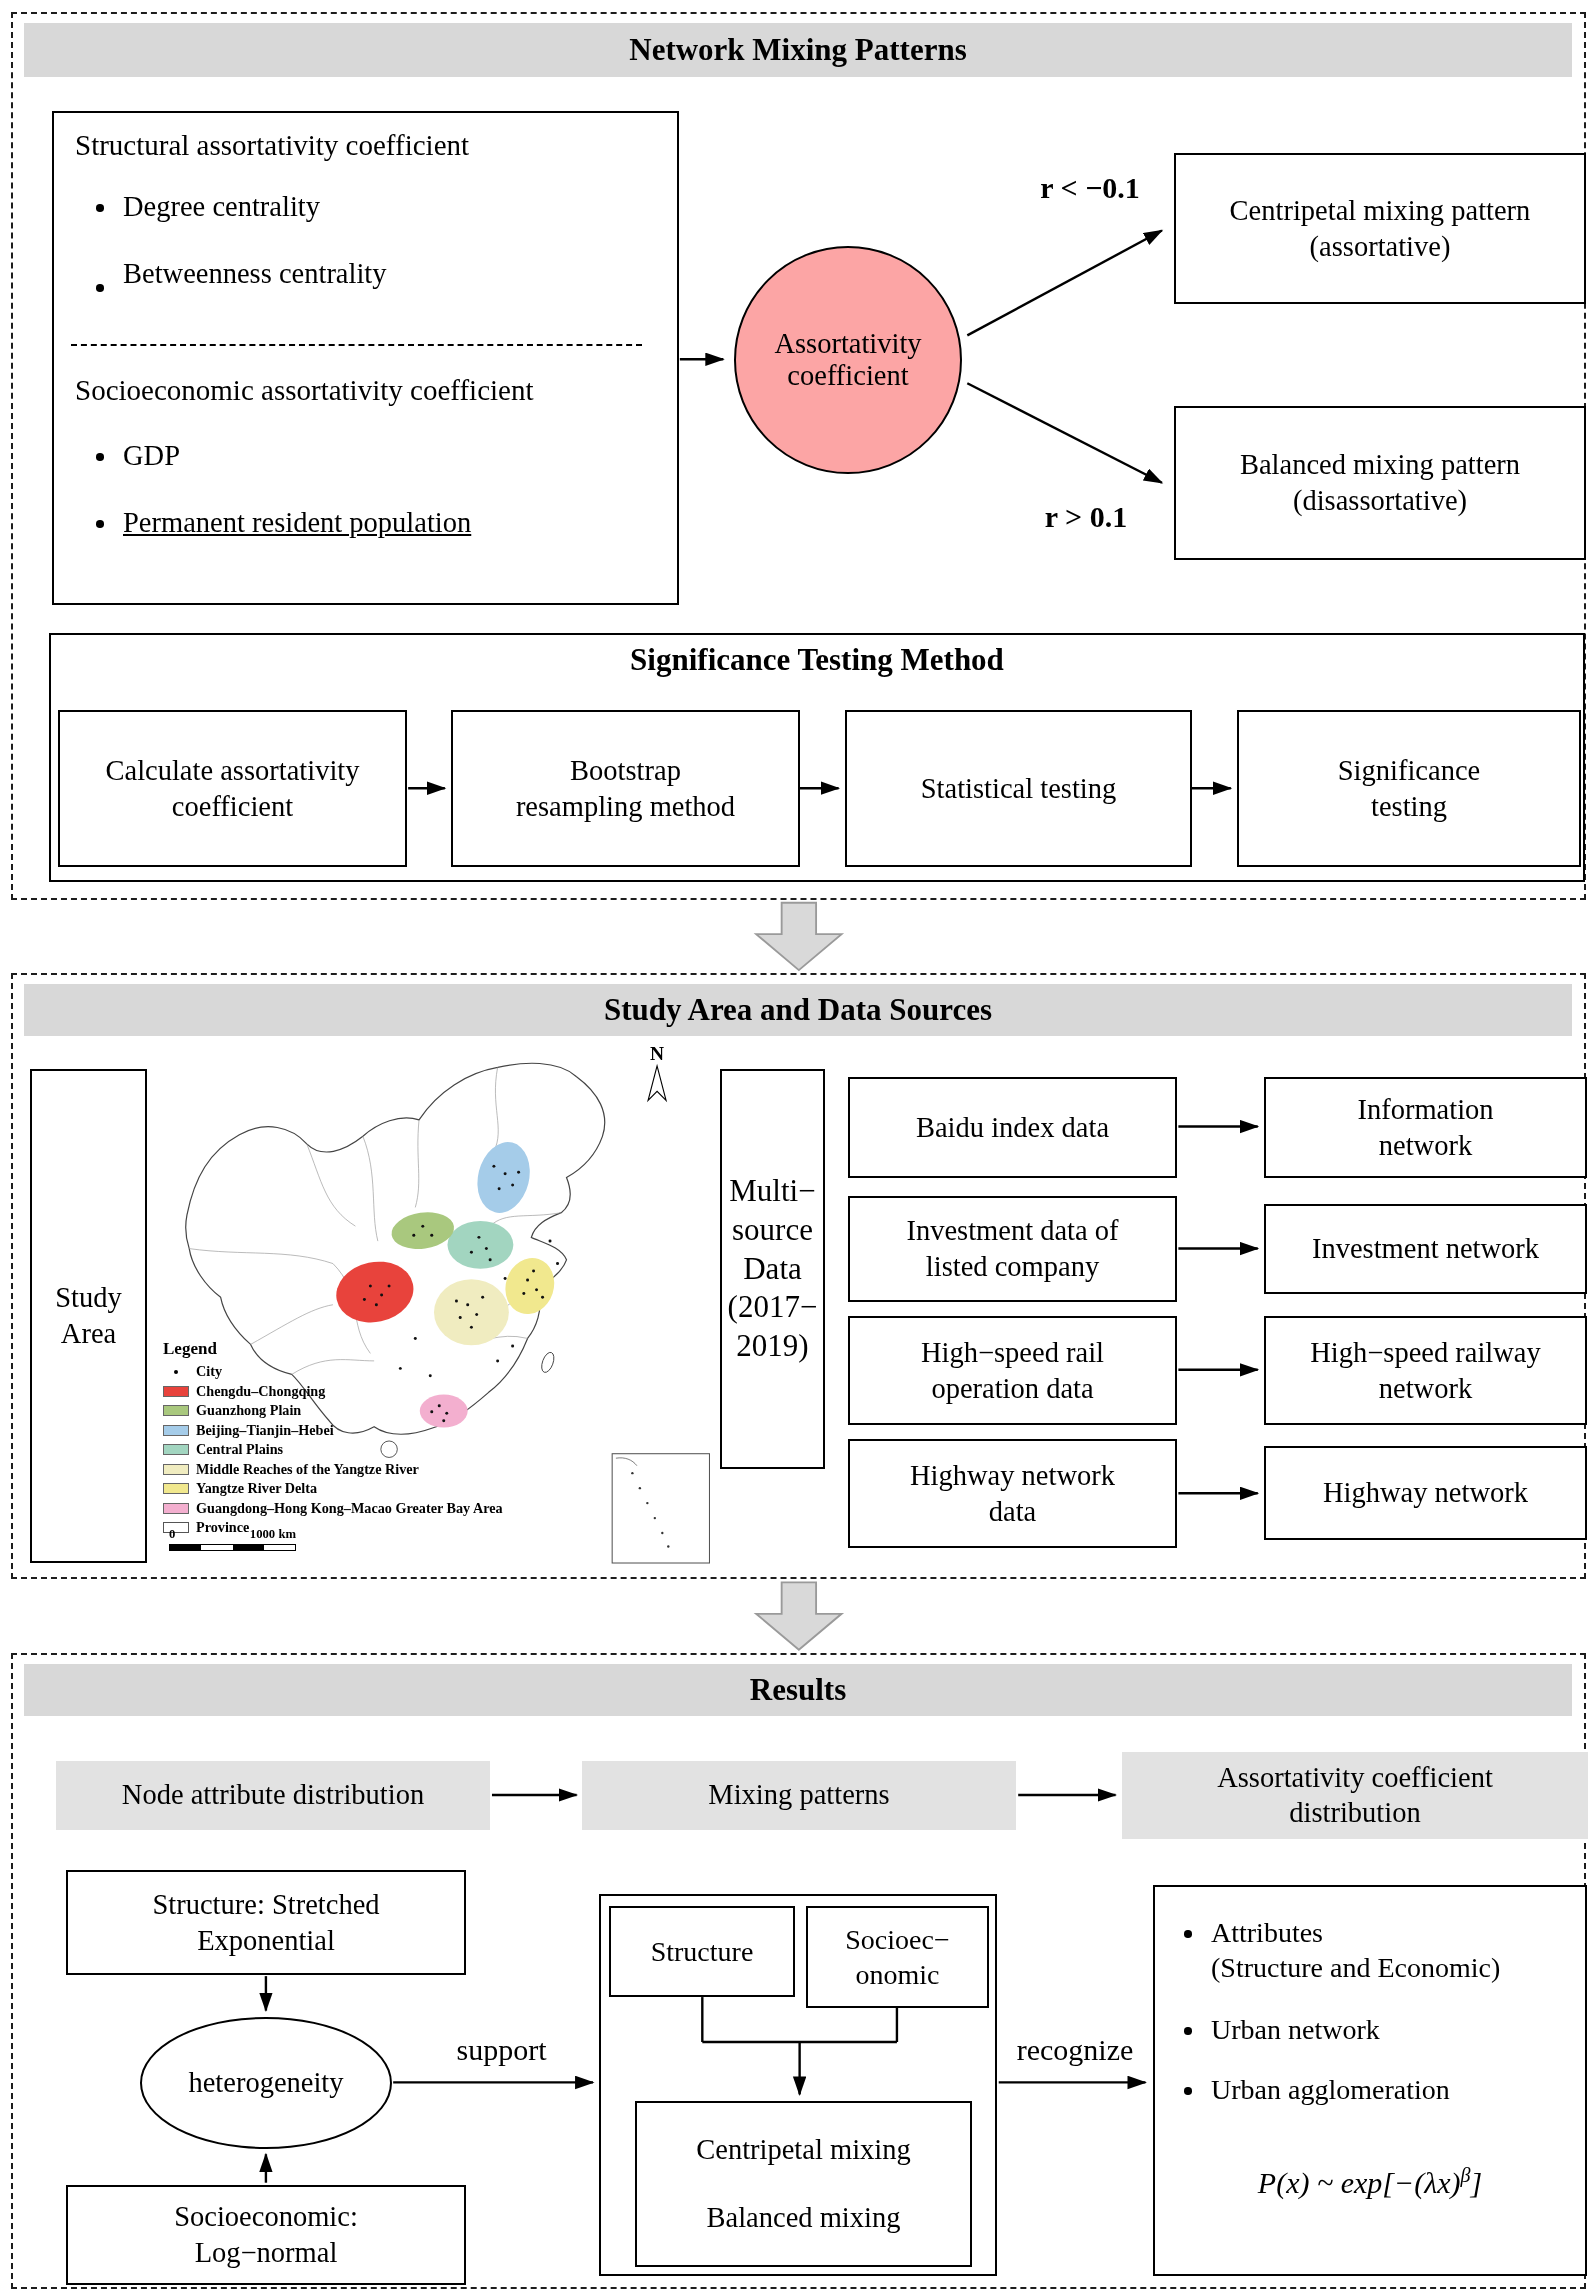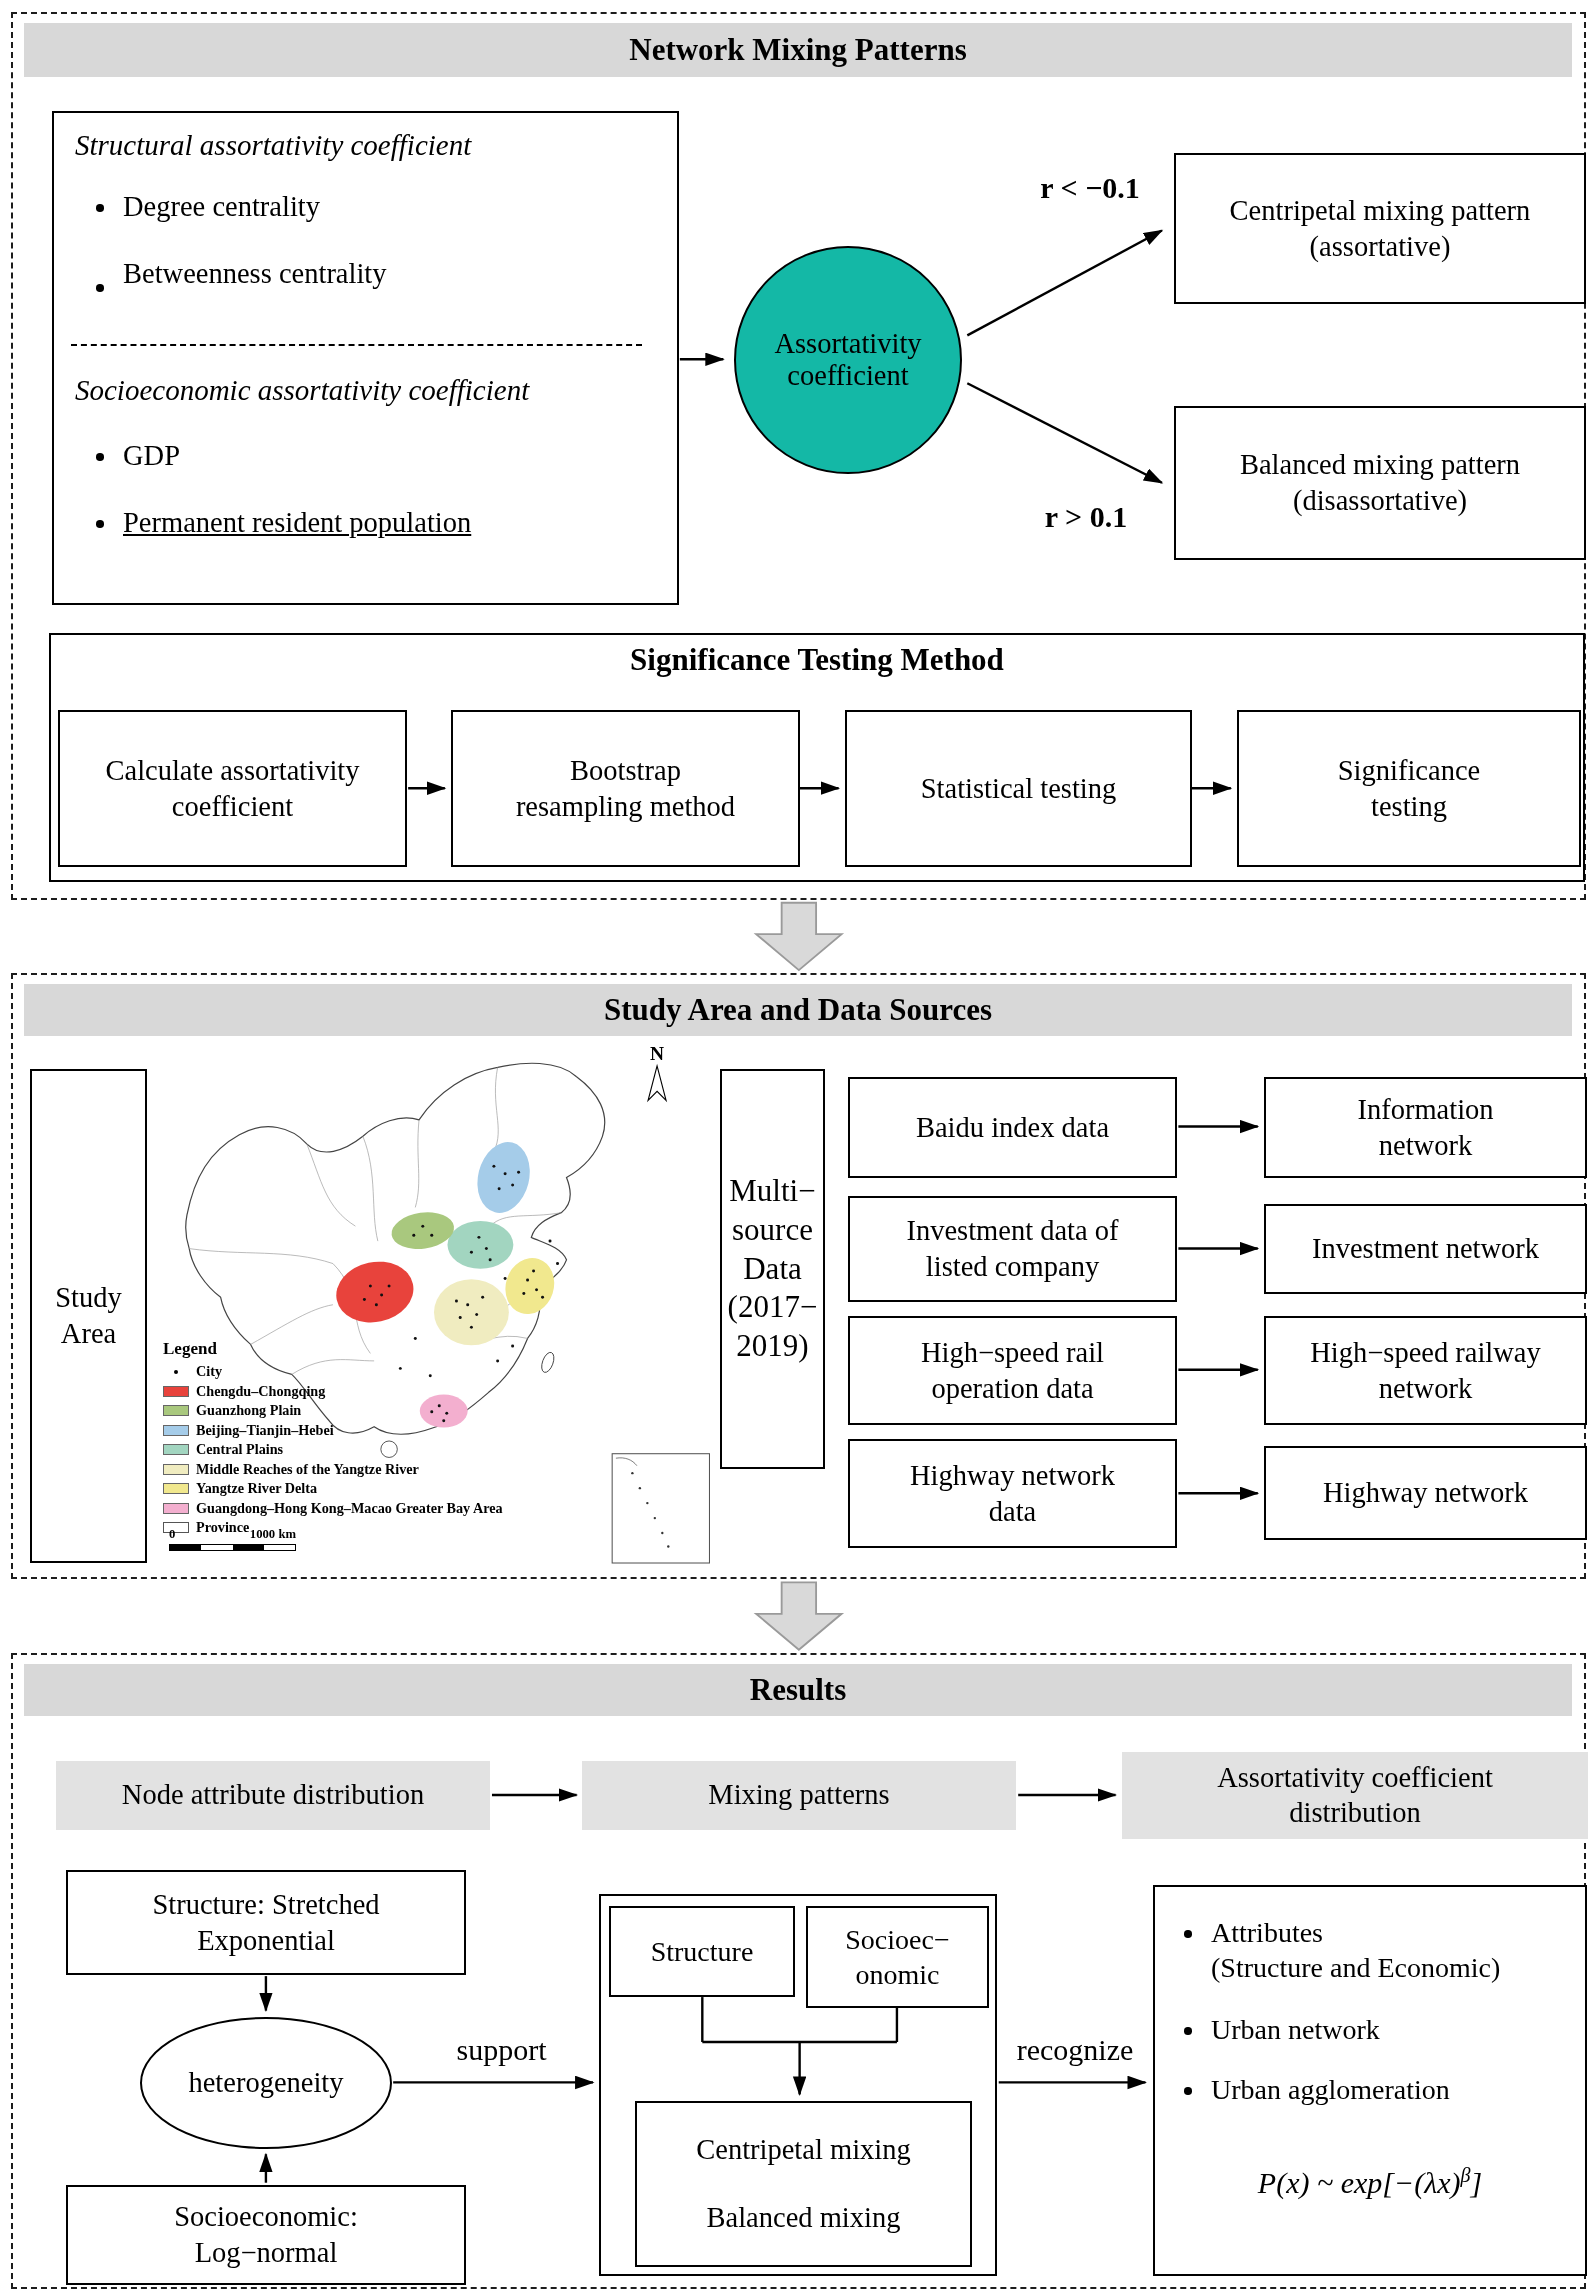--- a/index.html
+++ b/index.html
@@ -17,29 +17,29 @@
     font-weight:bold; font-size:31px;
   }
   .box {
     border:2.2px solid #000; background:#fff; display:flex; align-items:center;
     justify-content:center; text-align:center; font-size:28.5px; line-height:1.25;
   }
   .grayhead {
     background:#e2e2e2; display:flex; align-items:center; justify-content:center;
     text-align:center; font-size:28.5px; line-height:1.2;
   }
-  .heading { font-size:29px;font-style:italic; }
+  .heading { font-size:29px; }
   .bullet-row { display:flex; align-items:flex-start; font-size:28.5px; line-height:1.25; }
   .dot {
     width:7.5px; height:7.5px; border-radius:50%; background:#000;
     margin-top:15px; margin-right:19.5px; flex:0 0 7.5px;
   }
   .divider { border-top:2.2px dashed #000; }
   .circle {
-    border:2.2px solid #000; border-radius:50%; background:#14b8a6;
+    border:2.2px solid #000; border-radius:50%; background:#fca5a5;
     display:flex; align-items:center; justify-content:center; text-align:center; font-size:28.5px;
   }
   .condition { font-weight:bold; font-size:30px; text-align:center; }
   .sig-title { font-weight:bold; font-size:31px; text-align:center; }
   .flow-label { font-size:30px; text-align:center; }
   .ellipse {
     border:2.2px solid #000; border-radius:50%; background:#fff;
     display:flex; align-items:center; justify-content:center; font-size:28.5px;
   }
   .formula { font-style:italic; font-size:30px; text-align:center; }

